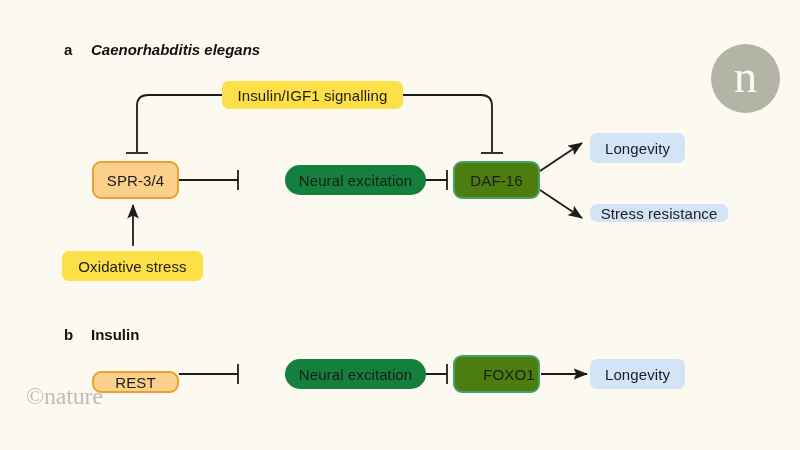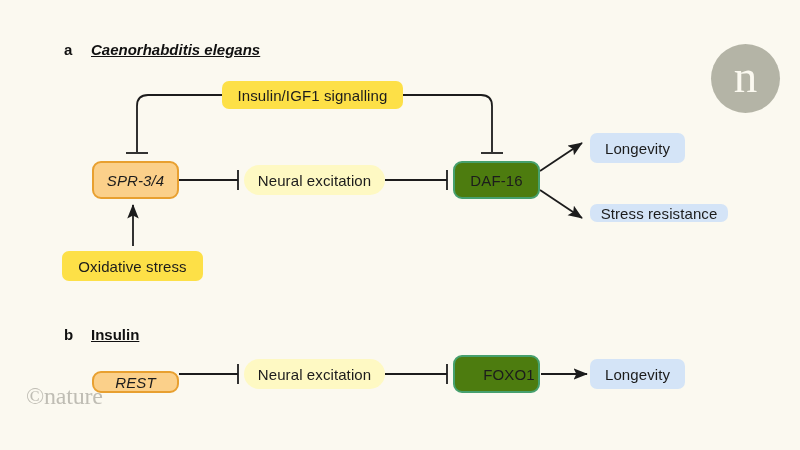--- a/index.html
+++ b/index.html
@@ -29,26 +29,26 @@
     justify-content: center;
     font-size: 15px;
     color: #1c1c1c;
     white-space: nowrap;
     letter-spacing: 0.1px;
   }
   .node-orange {
     background: #fbd08a;
     border: 2px solid #e8a030;
     border-radius: 9px;
-    font-style: italic;
   }
   .node-pink {
-    background: #fef9c3;
+    background: #15803d;
     border: none;
     border-radius: 15px;
+    margin-left: 41px;
   }
   .node-green {
     background: #4d7c0f;
     border: 2px solid #46a06e;
     border-radius: 9px;
   }
   .node-blue {
     background: #d4e4f7;
     border: none;
     border-radius: 7px;
@@ -62,21 +62,20 @@
     position: absolute;
     font-size: 15px;
     font-weight: bold;
     color: #111111;
   }
   .panel-title {
     position: absolute;
     font-size: 15px;
     font-weight: bold;
     color: #111111;
-    text-decoration: underline;
   }
   .panel-title.italic {
     font-style: italic;
   }
   .logo {
     position: absolute;
     left: 711px;
     top: 44px;
     width: 69px;
     height: 69px;

